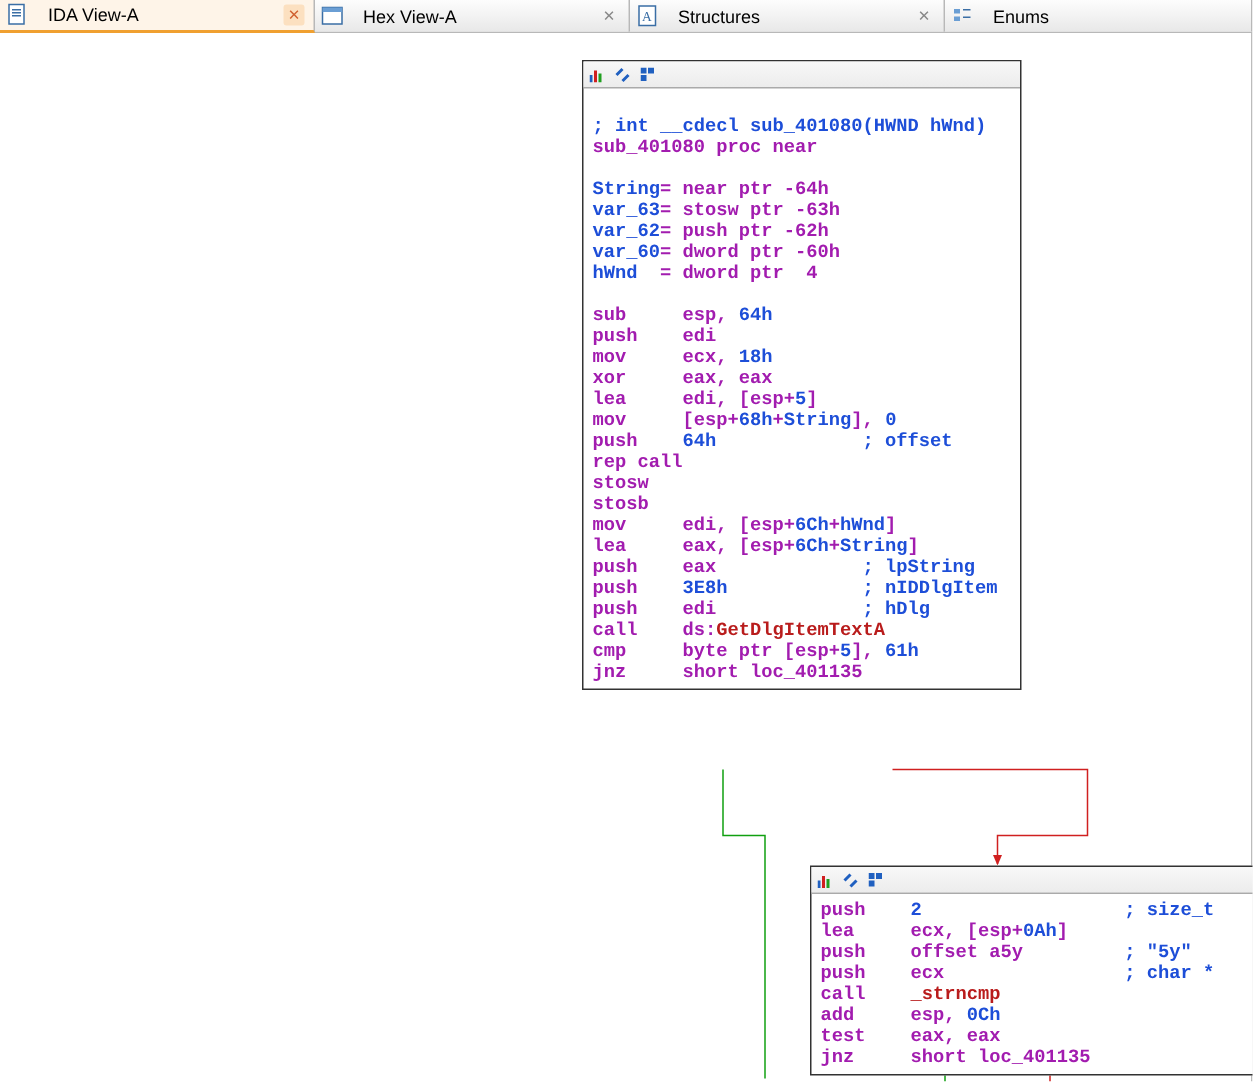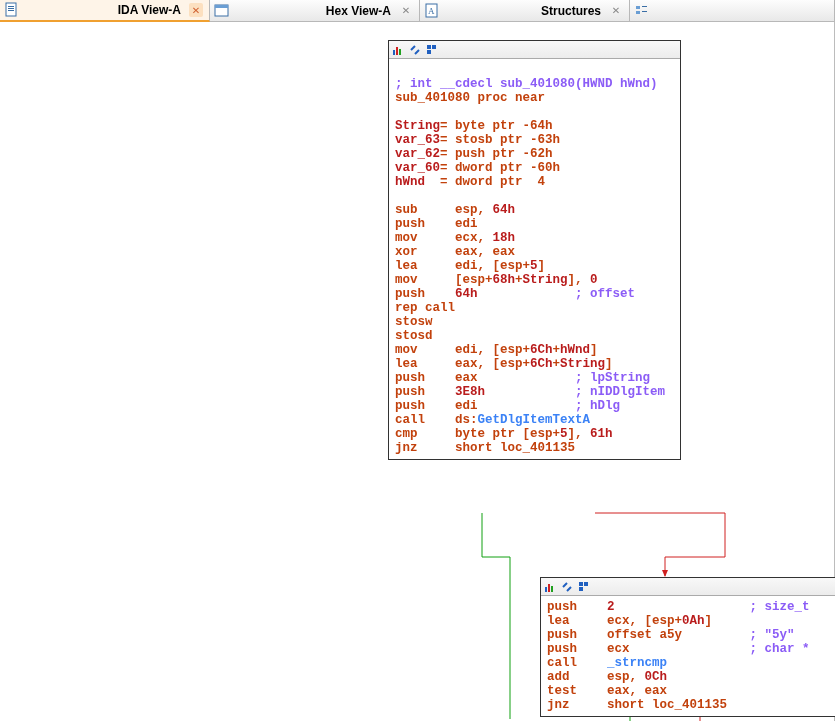--- a/index.html
+++ b/index.html
@@ -33,24 +33,23 @@
   border-bottom: 2px solid #f0a030;
   margin-bottom: -1px;
 }
 .tab-icon {
   width: 16px; height: 16px;
   margin-right: 4px;
   display:flex; align-items:center; justify-content:center;
 }
 .tab-label {
   flex: 1;
-  text-align: right;
+  text-align: left;
   white-space: nowrap;
   padding: 0 8px;
-  font-weight: bold;
 }
 .tab-close {
   width: 14px; height: 14px;
   font-size: 10px;
   display:flex; align-items:center; justify-content:center;
   color:#888;
   cursor:pointer;
 }
 .tab.active .tab-close { color:#d06030; background:#fce0c0; border-radius:2px;}
 .canvas {
@@ -76,24 +75,24 @@
 .hdr-icon { width:12px; height:10px; }
 .node-body {
   font-family: Consolas, "Courier New", monospace;
   font-size: 12.5px;
   line-height: 14px;
   font-weight: bold;
   padding: 4px 6px;
   white-space: pre;
   color: #00007f;
 }
-.c-navy { color:#c2410c; }
-.c-green{ color:#b91c1c; }
-.c-gray { color:#8b5cf6; }
-.c-mag  { color:#3b82f6; }
+.c-navy { color:#a21caf; }
+.c-green{ color:#1d4ed8; }
+.c-gray { color:#1d4ed8; }
+.c-mag  { color:#b91c1c; }
 svg.edges { position:absolute; top:0; left:0; width:100%; height:100%; pointer-events:none; }
 </style>
 </head>
 <body>
 
 <div class="tabbar">
   <div class="tab active" style="width:210px">
     <span class="tab-icon">
       <svg width="16" height="16">
           <rect x="2" y="1" width="10" height="13" fill="#fff" stroke="#3a6ea5"></rect>
@@ -127,20 +126,21 @@
   </div>
   <div class="tab" style="flex:1">
     <span class="tab-icon">
       <svg width="16" height="16">
           <rect x="2" y="3" width="4" height="3" fill="#6a9ed4"></rect>
           <rect x="2" y="8" width="4" height="3" fill="#6a9ed4"></rect>
           <rect x="8" y="3" width="5" height="1" fill="#3a6ea5"></rect>
           <rect x="8" y="8" width="5" height="1" fill="#3a6ea5"></rect>
         </svg>
     </span>
+    <span class="tab-label">Enums</span>
   </div>
 </div>
 
 <div class="canvas">
   <svg class="edges">
     <defs>
       <marker id="arr-red" markerWidth="8" markerHeight="8" refX="6" refY="3" orient="auto">
         <path d="M0,0 L7,3 L0,6 Z" fill="#d02020"></path>
       </marker>
       <marker id="arr-grn" markerWidth="8" markerHeight="8" refX="6" refY="3" orient="auto">
@@ -170,36 +170,36 @@
       <svg class="hdr-icon">
           <rect x="0" y="0" width="4" height="4" fill="#2060c0"></rect>
           <rect x="5" y="0" width="4" height="4" fill="#2060c0"></rect>
           <rect x="0" y="5" width="4" height="4" fill="#2060c0"></rect>
         </svg>
     </div>
     <div class="node-body" id="body1">
 <span class="c-gray">; int __cdecl sub_401080(HWND hWnd)</span>
 <span class="c-navy">sub_401080 proc near</span>
 
-<span class="c-green">String</span><span class="c-navy">= byte ptr -64h</span>
-<span class="c-green">var_63</span><span class="c-navy">= stosb ptr -63h</span>
+<span class="c-green">String</span><span class="c-navy">= near ptr -64h</span>
+<span class="c-green">var_63</span><span class="c-navy">= stosw ptr -63h</span>
 <span class="c-green">var_62</span><span class="c-navy">= push ptr -62h</span>
 <span class="c-green">var_60</span><span class="c-navy">= dword ptr -60h</span>
 <span class="c-green">hWnd  </span><span class="c-navy">= dword ptr  4</span>
 
 <span class="c-navy">sub     </span><span class="c-navy">esp, </span><span class="c-green">64h</span>
 <span class="c-navy">push    </span><span class="c-navy">edi</span>
 <span class="c-navy">mov     </span><span class="c-navy">ecx, </span><span class="c-green">18h</span>
 <span class="c-navy">xor     </span><span class="c-navy">eax, eax</span>
 <span class="c-navy">lea     </span><span class="c-navy">edi, [esp+</span><span class="c-green">5</span><span class="c-navy">]</span>
 <span class="c-navy">mov     </span><span class="c-navy">[esp+</span><span class="c-green">68h</span><span class="c-navy">+</span><span class="c-green">String</span><span class="c-navy">], </span><span class="c-green">0</span>
 <span class="c-navy">push    </span><span class="c-green">64h</span>             <span class="c-gray">; offset</span>
 <span class="c-navy">rep call</span>
 <span class="c-navy">stosw   </span>
-<span class="c-navy">stosd   </span>
+<span class="c-navy">stosb   </span>
 <span class="c-navy">mov     </span><span class="c-navy">edi, [esp+</span><span class="c-green">6Ch</span><span class="c-navy">+</span><span class="c-green">hWnd</span><span class="c-navy">]</span>
 <span class="c-navy">lea     </span><span class="c-navy">eax, [esp+</span><span class="c-green">6Ch</span><span class="c-navy">+</span><span class="c-green">String</span><span class="c-navy">]</span>
 <span class="c-navy">push    </span><span class="c-navy">eax</span>             <span class="c-gray">; lpString</span>
 <span class="c-navy">push    </span><span class="c-green">3E8h</span>            <span class="c-gray">; nIDDlgItem</span>
 <span class="c-navy">push    </span><span class="c-navy">edi</span>             <span class="c-gray">; hDlg</span>
 <span class="c-navy">call    </span><span class="c-navy">ds:</span><span class="c-mag">GetDlgItemTextA</span>
 <span class="c-navy">cmp     </span><span class="c-navy">byte ptr [esp+</span><span class="c-green">5</span><span class="c-navy">], </span><span class="c-green">61h</span>
 <span class="c-navy">jnz     </span><span class="c-navy">short loc_401135</span></div>
   </div>
 

